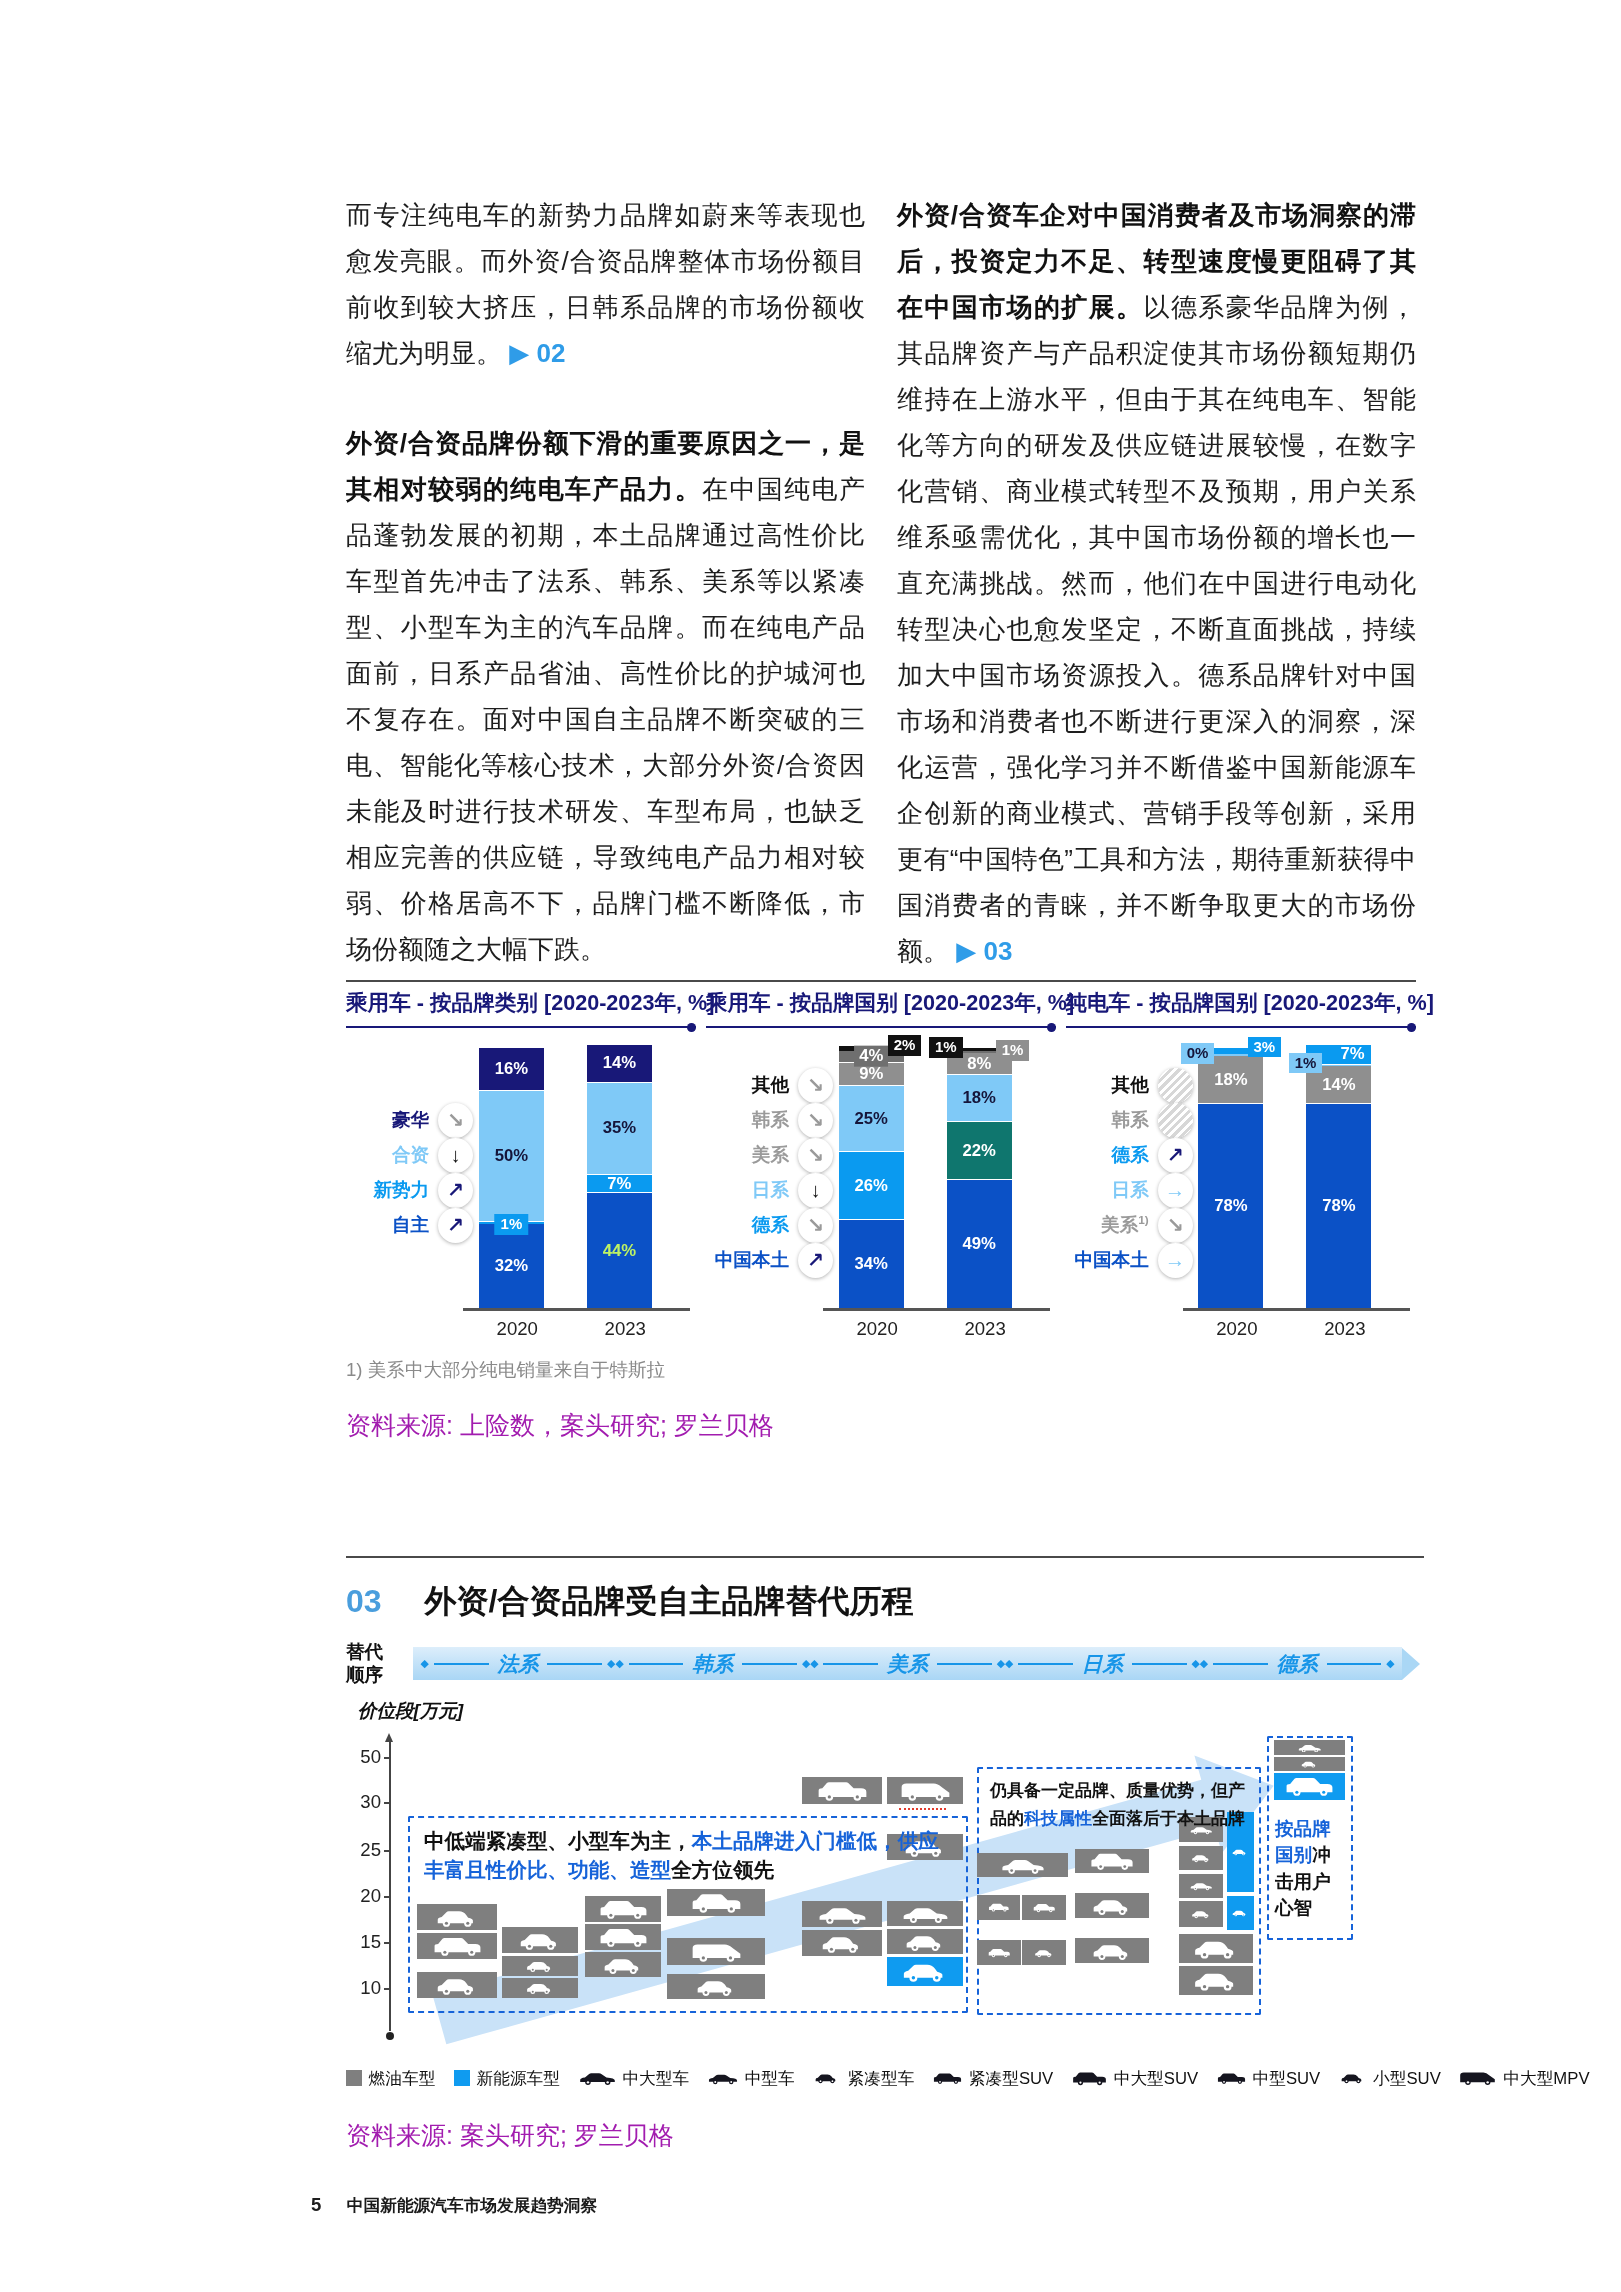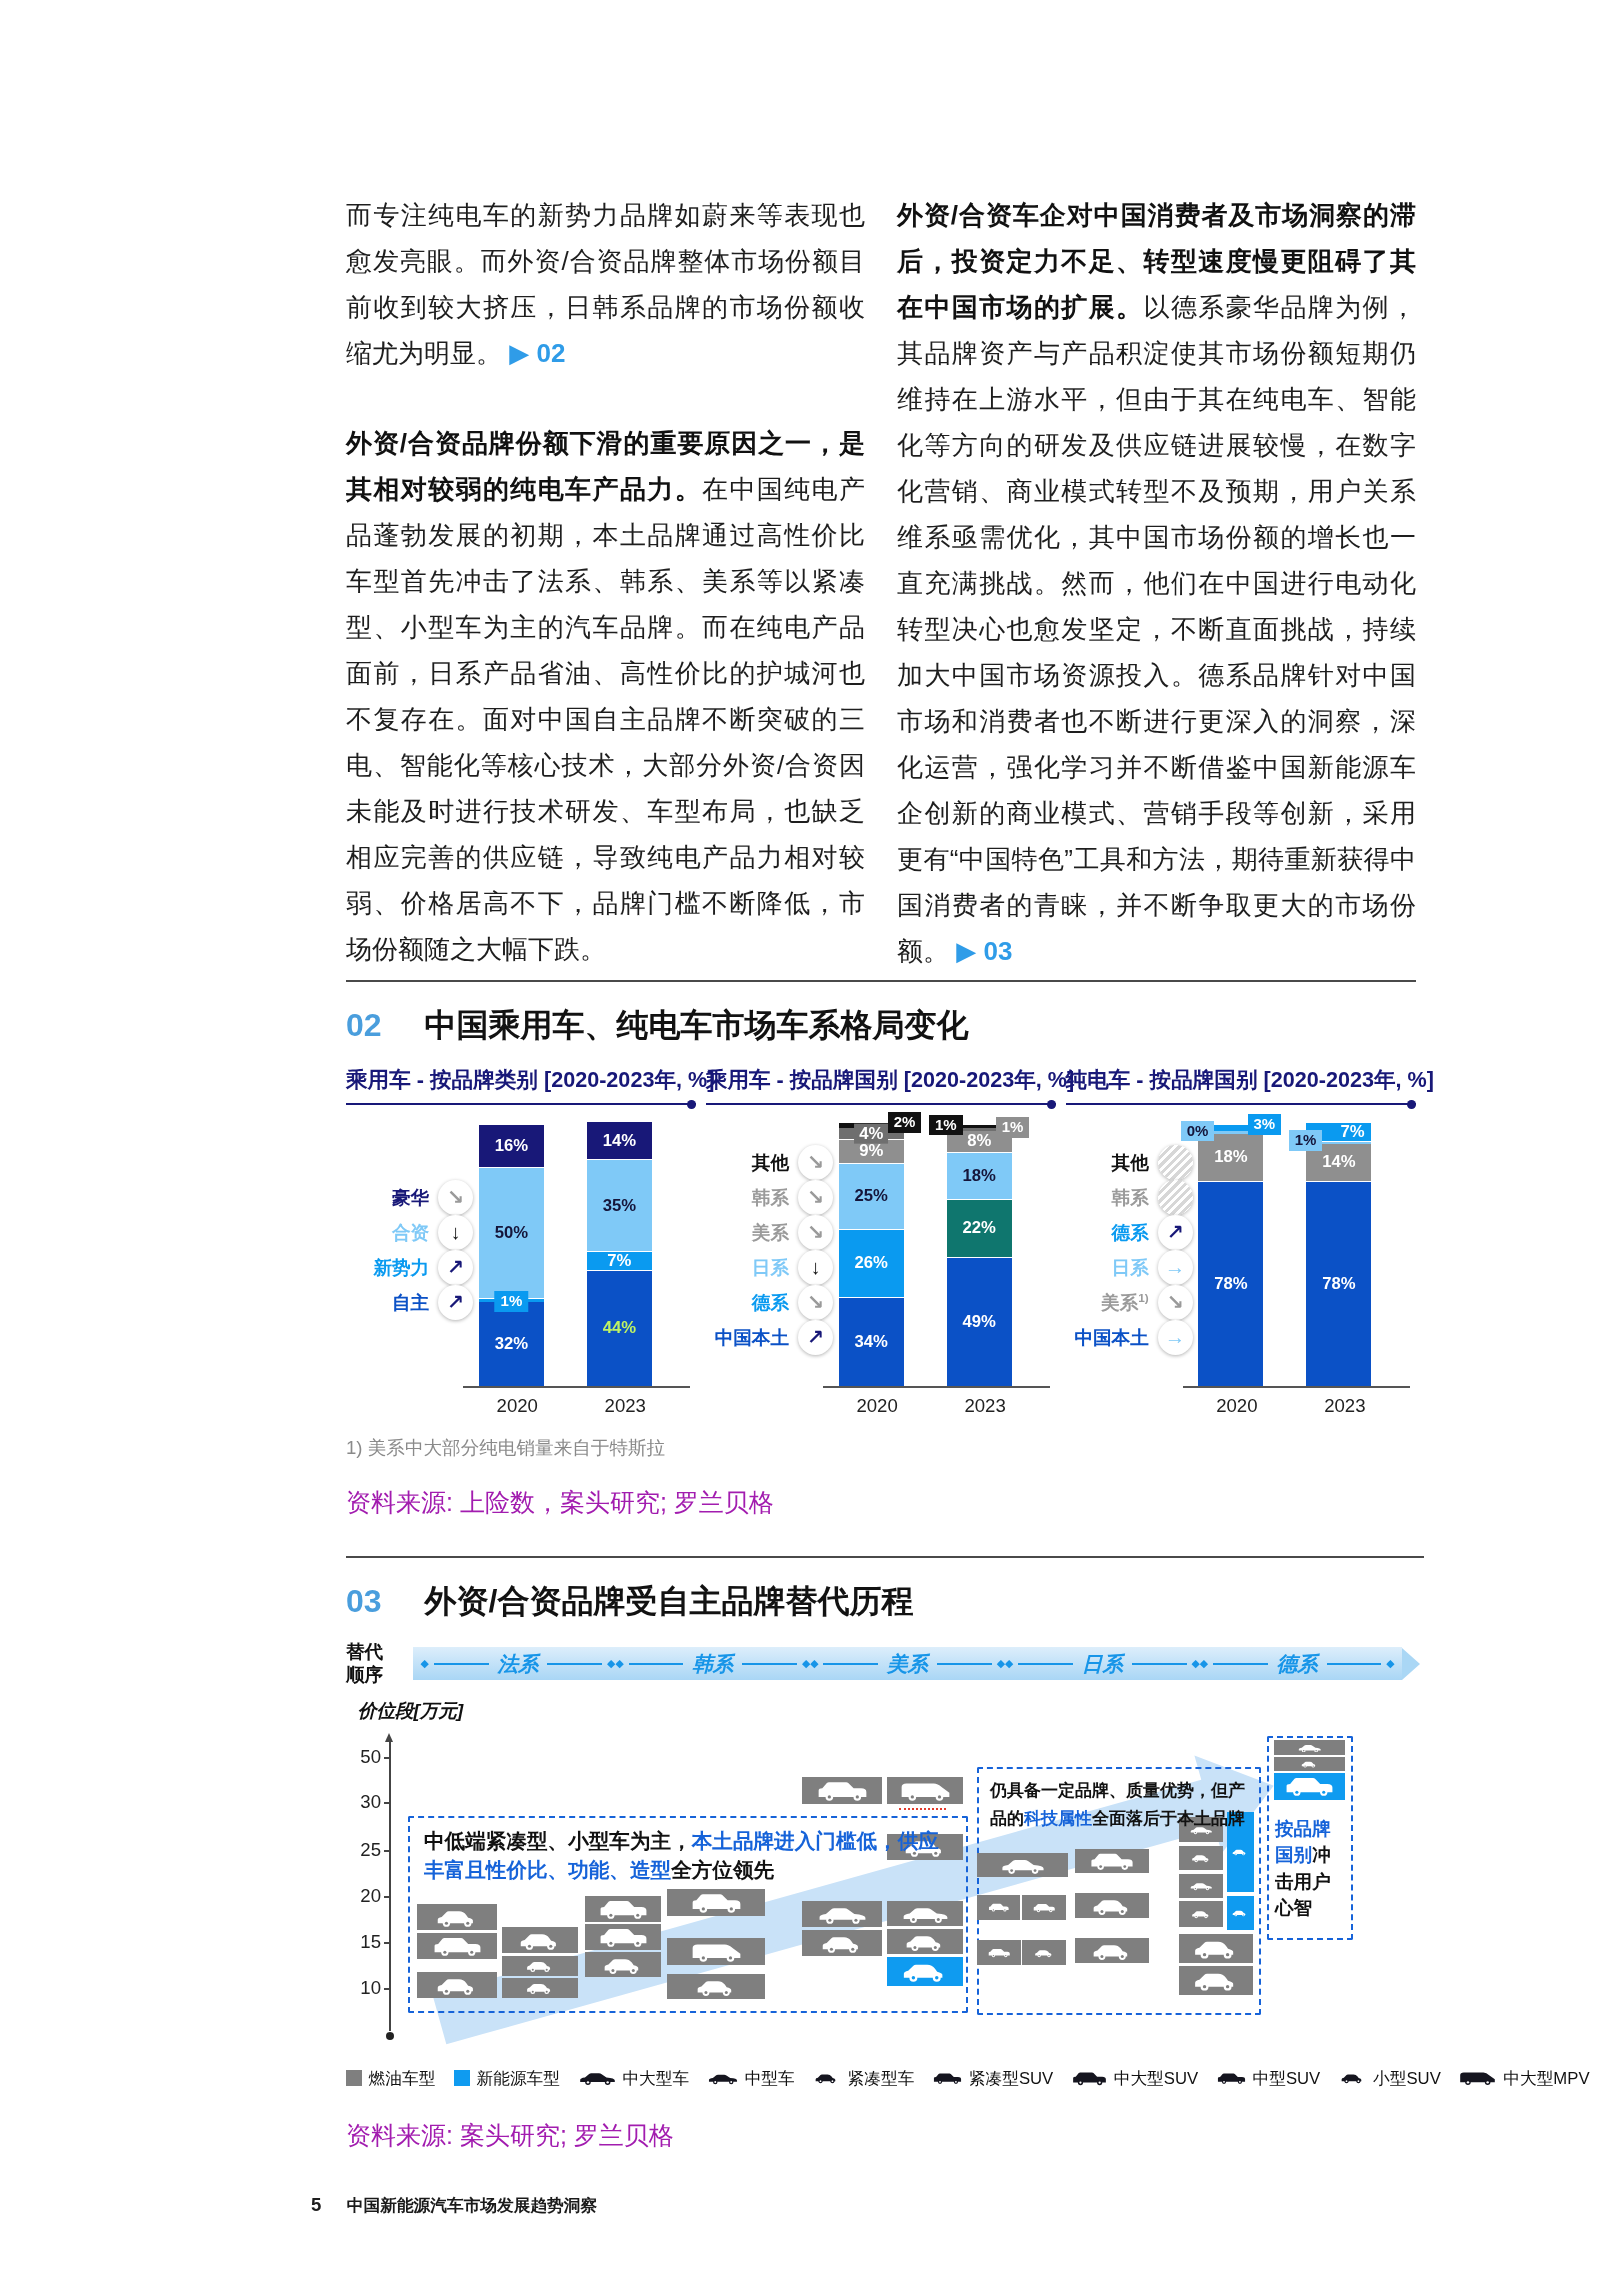--- a/index.html
+++ b/index.html
@@ -1,19 +1,19 @@
 <!DOCTYPE html>
 <html><head>
 <meta charset="utf-8">
 <style>
   html,body{margin:0;padding:0;background:#e8e8e8;}
   .page{width:1621px;height:2293px;position:relative;background:#fff;overflow:hidden;
         font-family:"Liberation Sans","DejaVu Sans",sans-serif;color:#1e1e1e;}
   
-  .article{position:absolute;left:346px;top:192px;width:1070px;display:flex;gap:32px;}
+  .article{position:absolute;left:346px;top:192px;width:1070px;display:flex;justify-content:space-between;}
   .acol{width:519px;font-size:26px;line-height:46px;text-align:justify;}
   .acol p{margin:0 0 44px 0;}
   .seg-bold{font-weight:bold;color:#111;}
   .seg-ref{color:#2f9ce8;font-weight:bold;}
   
   .figure{position:absolute;left:346px;width:1070px;}
   .rule{height:2px;background:#4a4a4a;}
   .fig-head{display:flex;gap:43px;align-items:baseline;margin:21.6px 0 17.6px 0;}
   .fig-num{color:#4a9edd;font-size:32px;font-weight:bold;}
   .fig-title{font-size:32px;font-weight:bold;color:#121212;margin:0;}
@@ -103,24 +103,20 @@
         <p><span>而专注纯电车的新势力品牌如蔚来等表现也愈发亮眼。而外资/合资品牌整体市场份额目前收到较大挤压，日韩系品牌的市场份额收缩尤为明显。</span><span class="seg-ref"> ▶ 02</span></p>
         <p><span class="seg-bold">外资/合资品牌份额下滑的重要原因之一，是其相对较弱的纯电车产品力。</span><span>在中国纯电产品蓬勃发展的初期，本土品牌通过高性价比车型首先冲击了法系、韩系、美系等以紧凑型、小型车为主的汽车品牌。而在纯电产品面前，日系产品省油、高性价比的护城河也不复存在。面对中国自主品牌不断突破的三电、智能化等核心技术，大部分外资/合资因未能及时进行技术研发、车型布局，也缺乏相应完善的供应链，导致纯电产品力相对较弱、价格居高不下，品牌门槛不断降低，市场份额随之大幅下跌。</span></p>
       </div>
     <div class="acol" id="acol1">
         <p><span class="seg-bold">外资/合资车企对中国消费者及市场洞察的滞后，投资定力不足、转型速度慢更阻碍了其在中国市场的扩展。</span><span>以德系豪华品牌为例，其品牌资产与产品积淀使其市场份额短期仍维持在上游水平，但由于其在纯电车、智能化等方向的研发及供应链进展较慢，在数字化营销、商业模式转型不及预期，用户关系维系亟需优化，其中国市场份额的增长也一直充满挑战。然而，他们在中国进行电动化转型决心也愈发坚定，不断直面挑战，持续加大中国市场资源投入。德系品牌针对中国市场和消费者也不断进行更深入的洞察，深化运营，强化学习并不断借鉴中国新能源车企创新的商业模式、营销手段等创新，采用更有“中国特色”工具和方法，期待重新获得中国消费者的青睐，并不断争取更大的市场份额。</span><span class="seg-ref"> ▶ 03</span></p>
       </div>
   </section>
 
   <section class="figure" id="fig02">
     <div class="rule"></div>
-    <div class="fig-head">
-      <span class="fig-num">02</span>
-      <h2 class="fig-title">中国乘用车、纯电车市场车系格局变化</h2>
-    </div>
     <div class="charts" id="charts02">
         <div class="chart">
           <div class="chart-title">乘用车 - 按品牌类别 [2020-2023年, %]</div>
           <div class="chart-body">
             <div class="legend">
               <div class="lg-item">
                 <span class="lg-label" style="color: rgb(24, 24, 120);">豪华</span>
                 <span class="circ" style="color: rgb(154, 154, 154);">↘</span>
               </div>
               <div class="lg-item">

